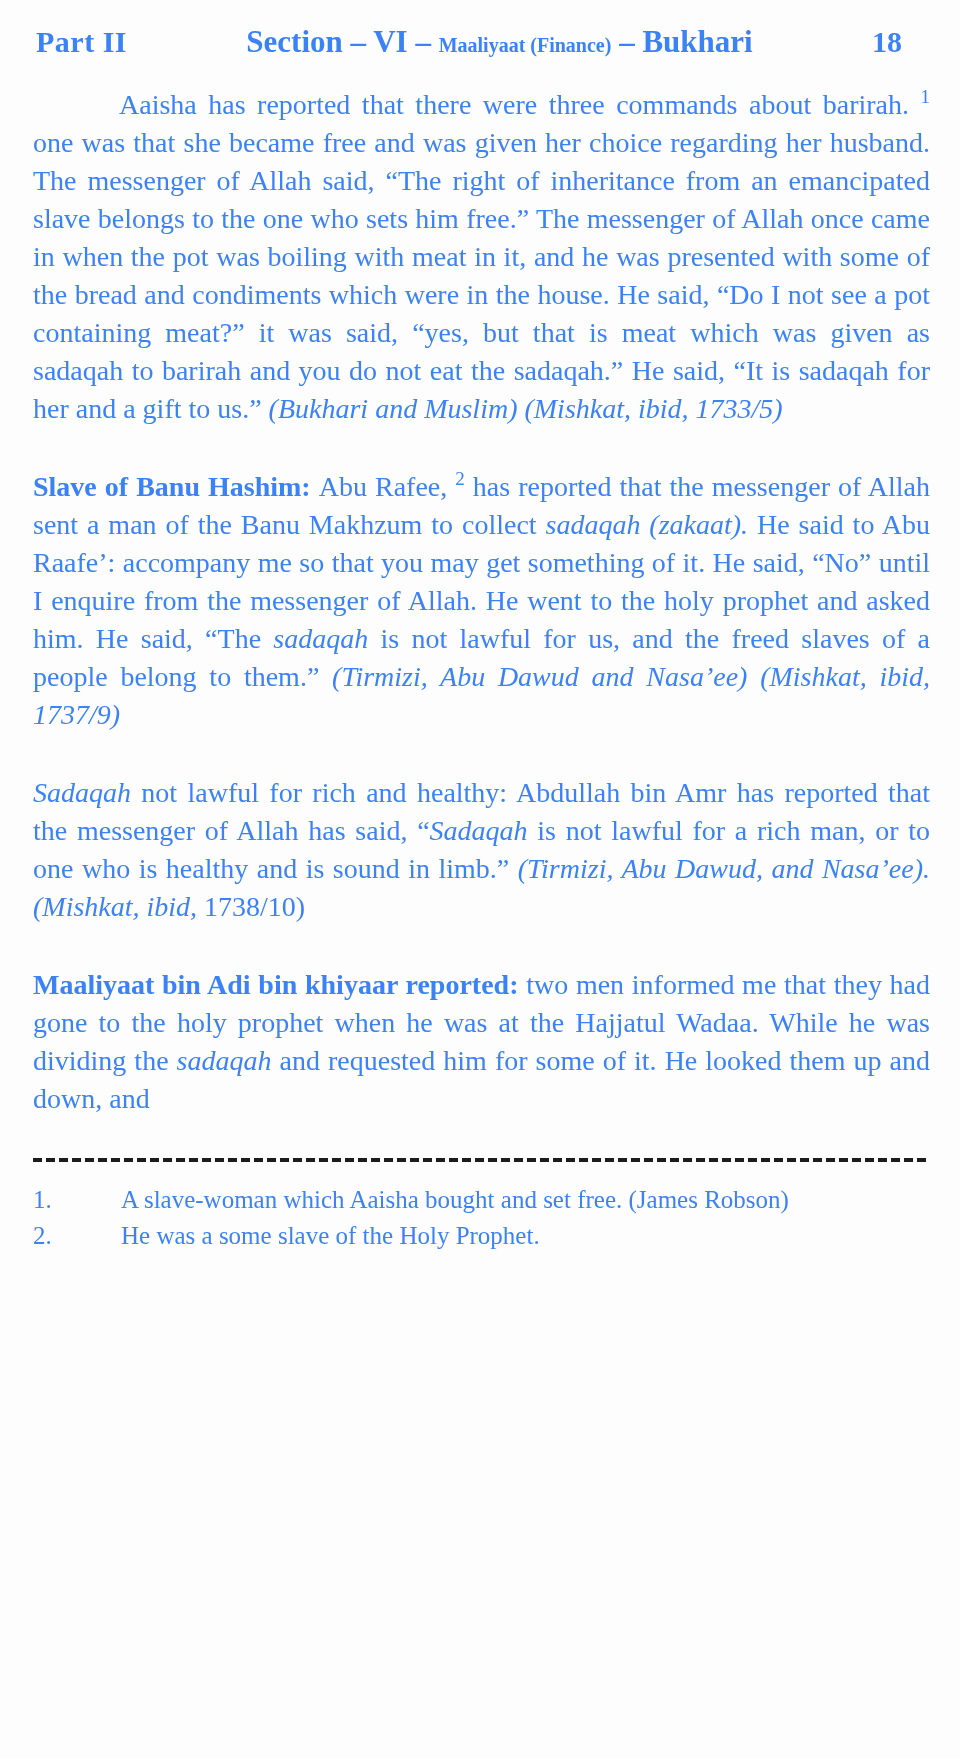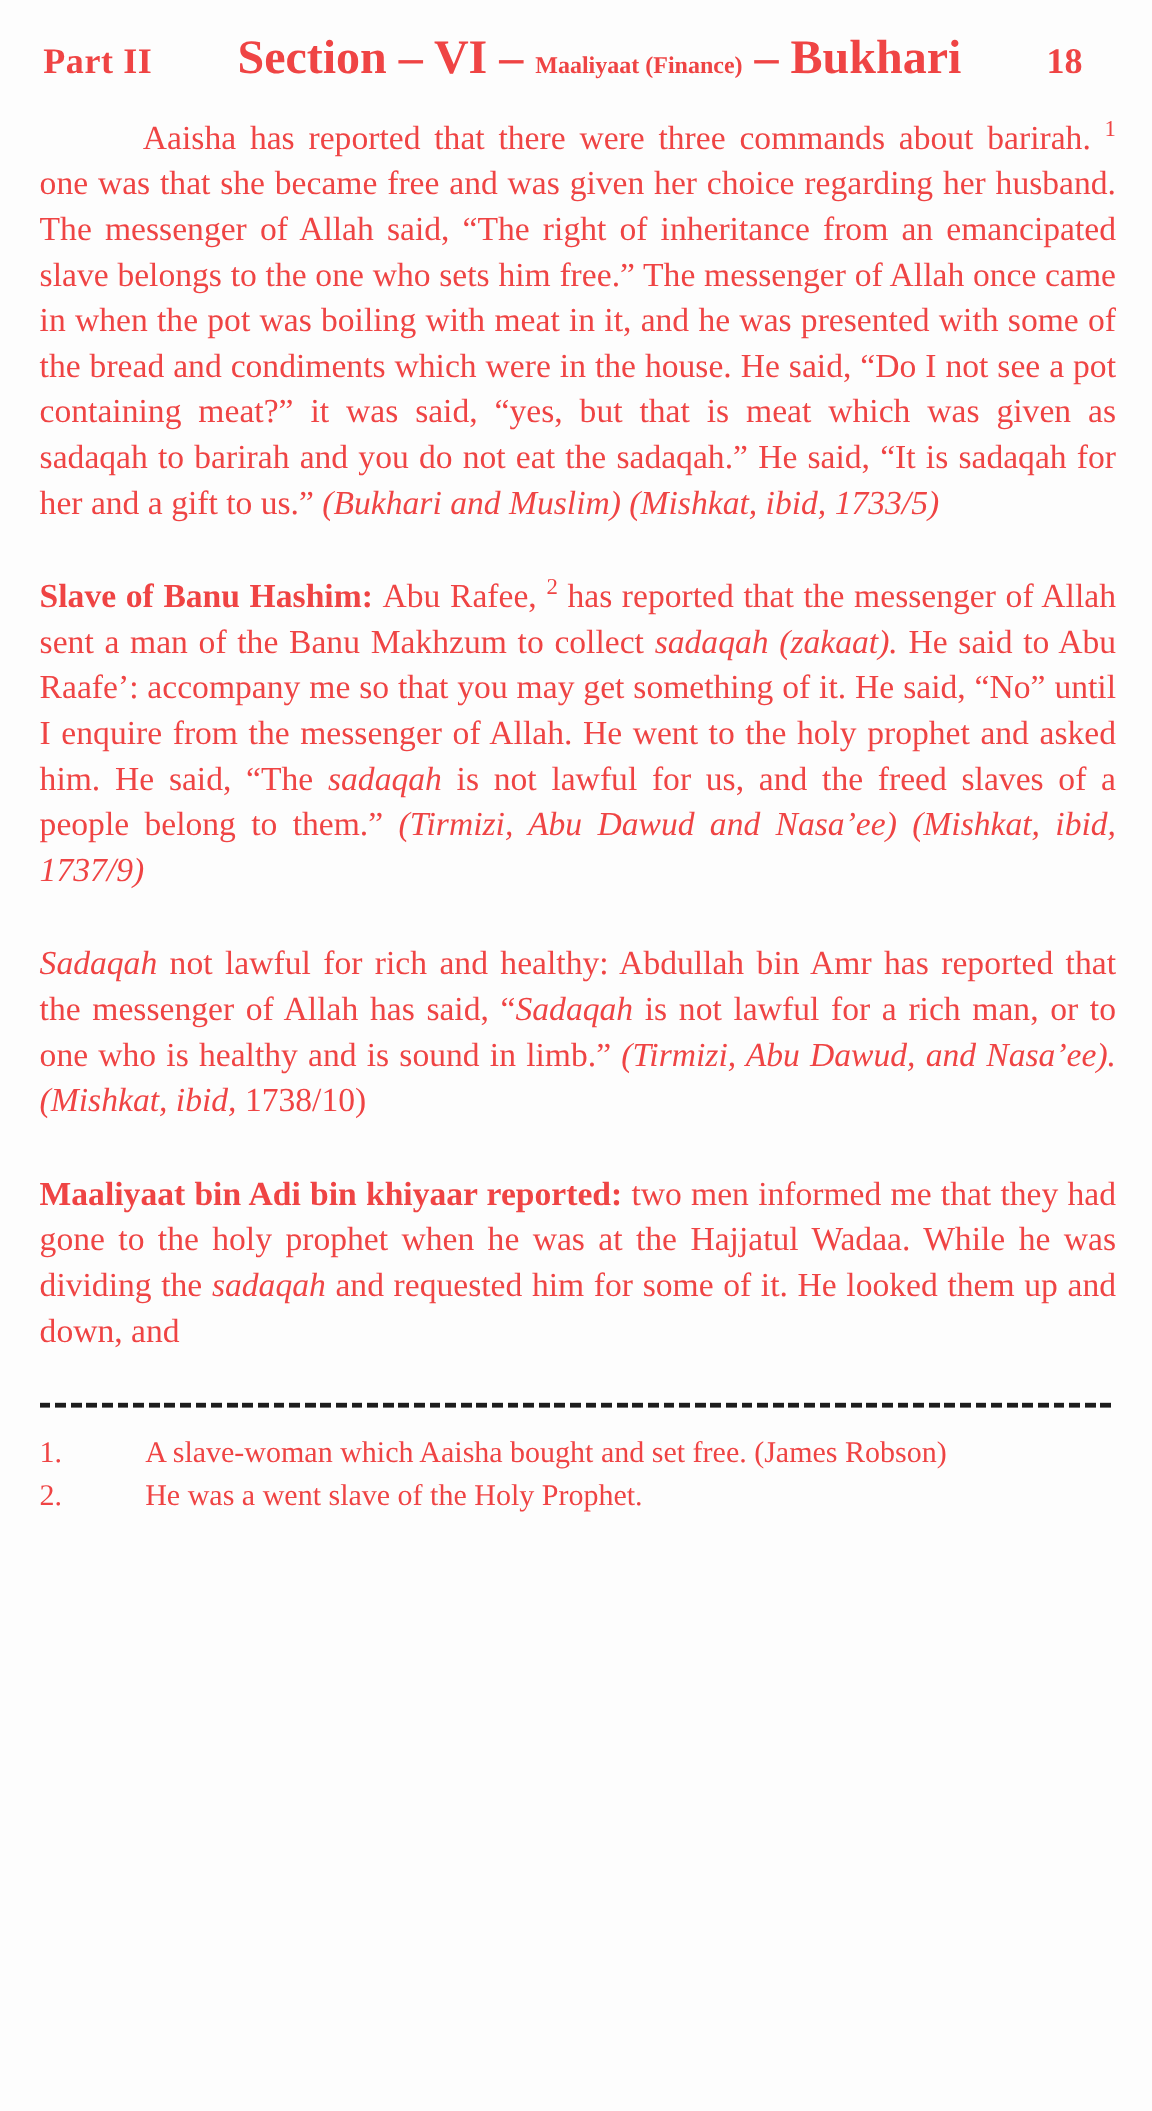--- a/index.html
+++ b/index.html
@@ -6,33 +6,33 @@
     margin: 0;
     padding: 0;
     background: #ffffff;
   }
   .page {
     position: relative;
     width: 960px;
     height: 1759px;
     background: #fdfdfd;
     font-family: "Liberation Serif", serif;
-    color: #ef4444;
+    color: #3b82f6;
     overflow: hidden;
   }
   .header {
     display: flex;
     align-items: baseline;
     padding: 24px 36px 0 36px;
     font-weight: bold;
     white-space: nowrap;
   }
   .h-part { font-size: 30px; letter-spacing: 0.5px; }
   .h-center { flex: 1; text-align: center; }
-  .h-big { font-size: 40px; }
+  .h-big { font-size: 31px; }
   .h-small { font-size: 20px; }
   .h-page { font-size: 30px; margin-right: 22px; }
   .body-text {
     margin: 26px 30px 0 33px;
     font-size: 28px;
     line-height: 38px;
     text-align: justify;
   }
   .para { margin: 0 0 40px 0; }
   .para.indent { text-indent: 86px; }
@@ -82,17 +82,17 @@
   </div>
 
   <div class="footnotes">
     <div class="fn-sep"></div>
     <div class="fn-row">
       <span class="fn-num">1.</span>
       <span class="fn-text">A slave-woman which Aaisha bought and set free. (James Robson)</span>
     </div>
     <div class="fn-row">
       <span class="fn-num">2.</span>
-      <span class="fn-text">He was a went slave of the Holy Prophet.</span>
+      <span class="fn-text">He was a some slave of the Holy Prophet.</span>
     </div>
   </div>
 
 </div>
 
 </body></html>

